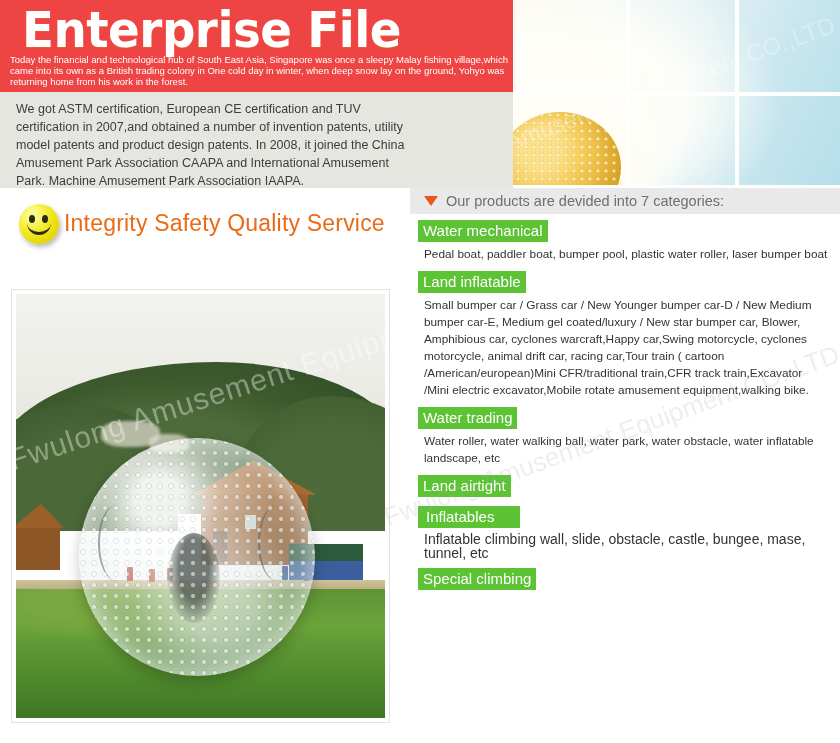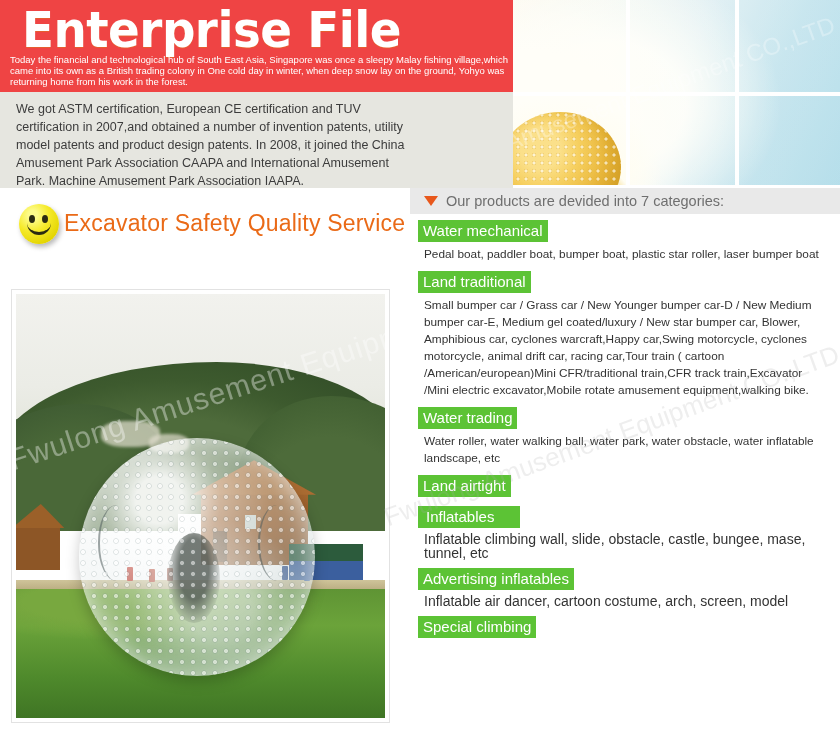--- a/index.html
+++ b/index.html
@@ -296,21 +296,21 @@
   <div class="cert-panel">
     <div class="cert-text">We got ASTM certification, European CE certification and TUV certification in 2007,and obtained a number of invention patents, utility model patents and product design patents. In 2008, it joined the China Amusement Park Association CAAPA and International Amusement Park. Machine Amusement Park Association IAAPA.</div>
   </div>
 
   <div class="slogan-row">
     <div class="smiley">
       <span class="eye l"></span>
         <span class="eye r"></span>
         <span class="mouth"></span>
     </div>
-    <div class="slogan-text">Excavator  Safety Quality Service</div>
+    <div class="slogan-text">Integrity  Safety Quality Service</div>
   </div>
 
   <div class="photo-frame">
     <div class="ph">
       <div class="ph-sky"></div>
       <div class="ph-hill-far"></div>
       <div class="ph-hill-left"></div>
       <div class="ph-hill-right"></div>
       <div class="ph-rock"></div>
       <div class="ph-rock b"></div>
@@ -338,46 +338,42 @@
   </div>
 
   <div class="products">
     <div class="products-head">
       <span class="caret"></span>
       <span class="products-head-text">Our products are devided into 7 categories:</span>
     </div>
 
     <div class="cat">
       <span class="badge">Water mechanical</span>
-      <div class="cat-body">Pedal boat, paddler boat, bumper boat, plastic star roller, laser bumper boat</div>
-    </div>
-
-    <div class="cat">
-      <span class="badge">Land traditional</span>
+      <div class="cat-body">Pedal boat, paddler boat, bumper pool, plastic water roller, laser bumper boat</div>
+    </div>
+
+    <div class="cat">
+      <span class="badge">Land inflatable</span>
       <div class="cat-body">Small bumper car / Grass car / New Younger  bumper car-D / New Medium bumper car-E, Medium gel coated/luxury / New star bumper car, Blower, Amphibious car, cyclones warcraft,Happy car,Swing motorcycle, cyclones motorcycle, animal drift car, racing car,Tour train ( cartoon /American/european)Mini CFR/traditional train,CFR track train,Excavator /Mini electric excavator,Mobile rotate amusement equipment,walking bike.</div>
     </div>
 
     <div class="cat">
       <span class="badge">Water trading</span>
       <div class="cat-body">Water roller, water walking ball, water park, water obstacle, water inflatable landscape, etc</div>
     </div>
 
     <div class="cat">
       <span class="badge">Land airtight</span>
     </div>
 
     <div class="cat">
       <span class="badge wide">Inflatables</span>
       <div class="cat-body small">Inflatable climbing wall, slide, obstacle, castle, bungee, mase, tunnel, etc</div>
     </div>
 
-    <div class="cat">
-      <span class="badge">Advertising inflatables</span>
-      <div class="cat-body small">Inflatable air dancer, cartoon costume, arch, screen, model</div>
-    </div>
 
     <div class="cat">
       <span class="badge">Special climbing</span>
     </div>
 
     <div class="wm-right">Fwulong Amusement Equipment CO.,LTD</div>
   </div>
 
 </div>
 

